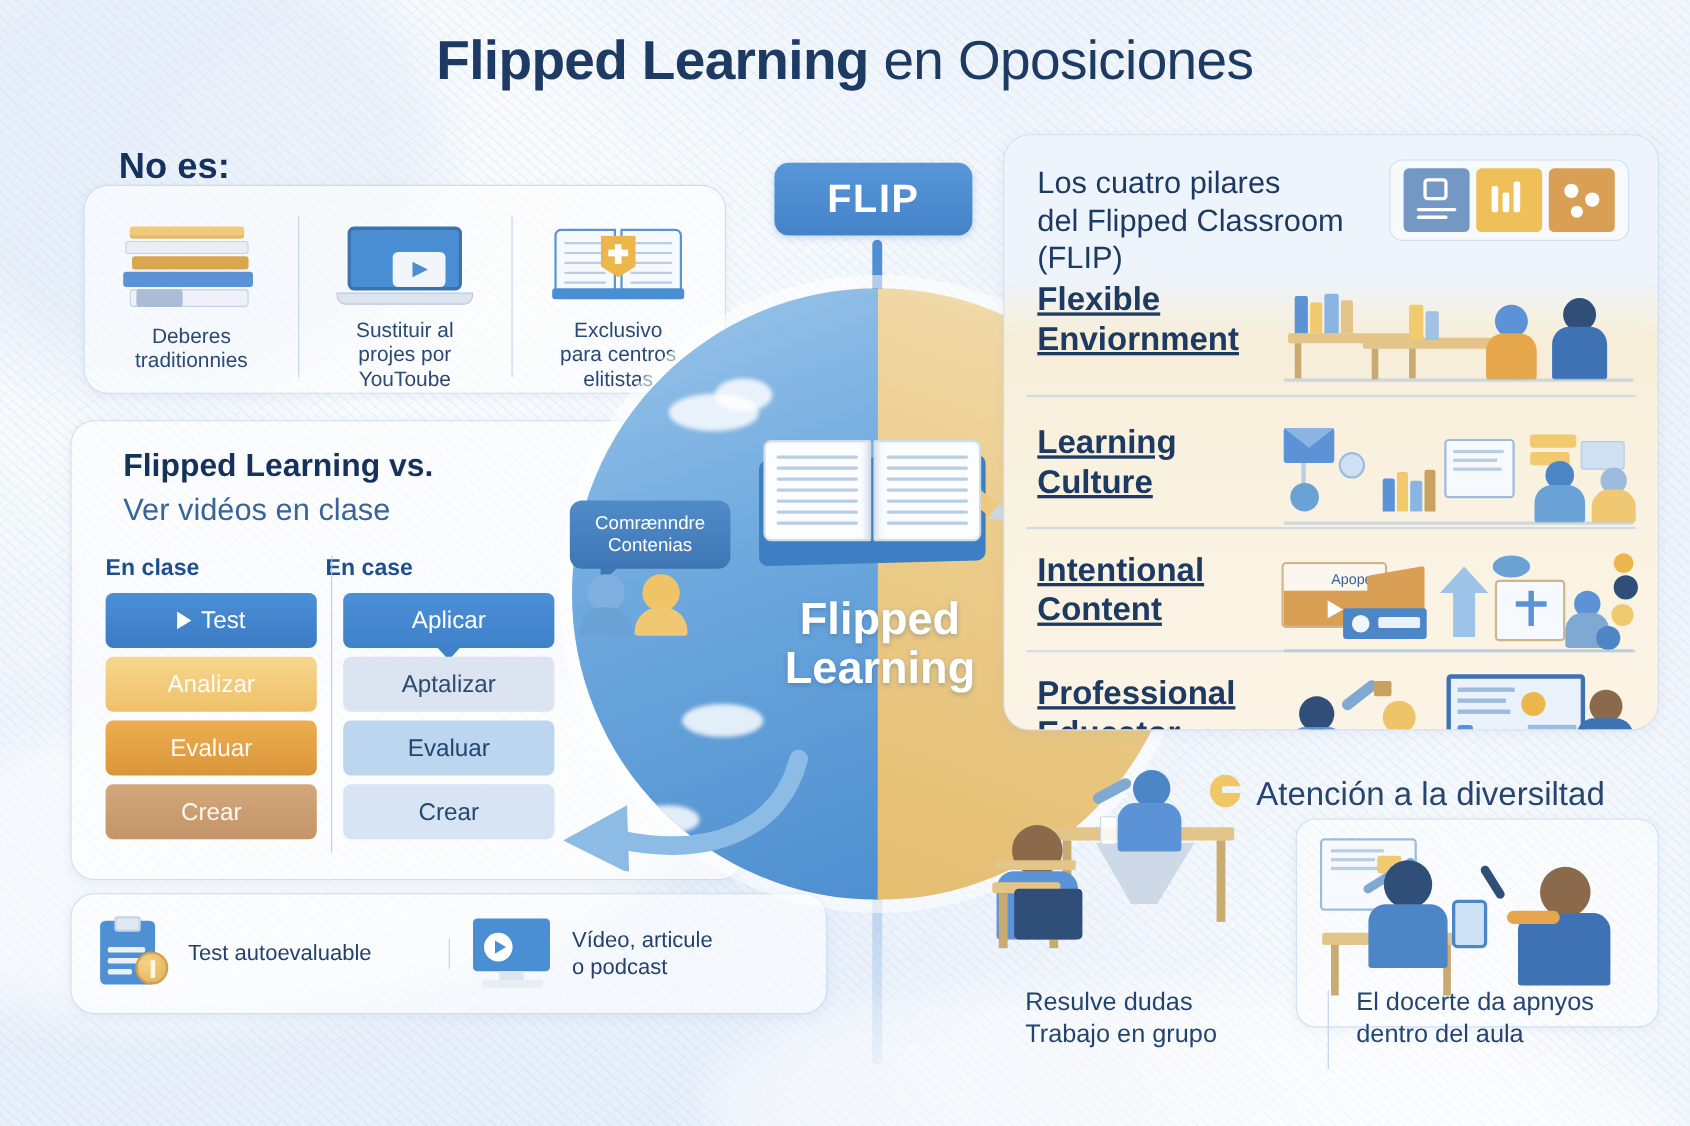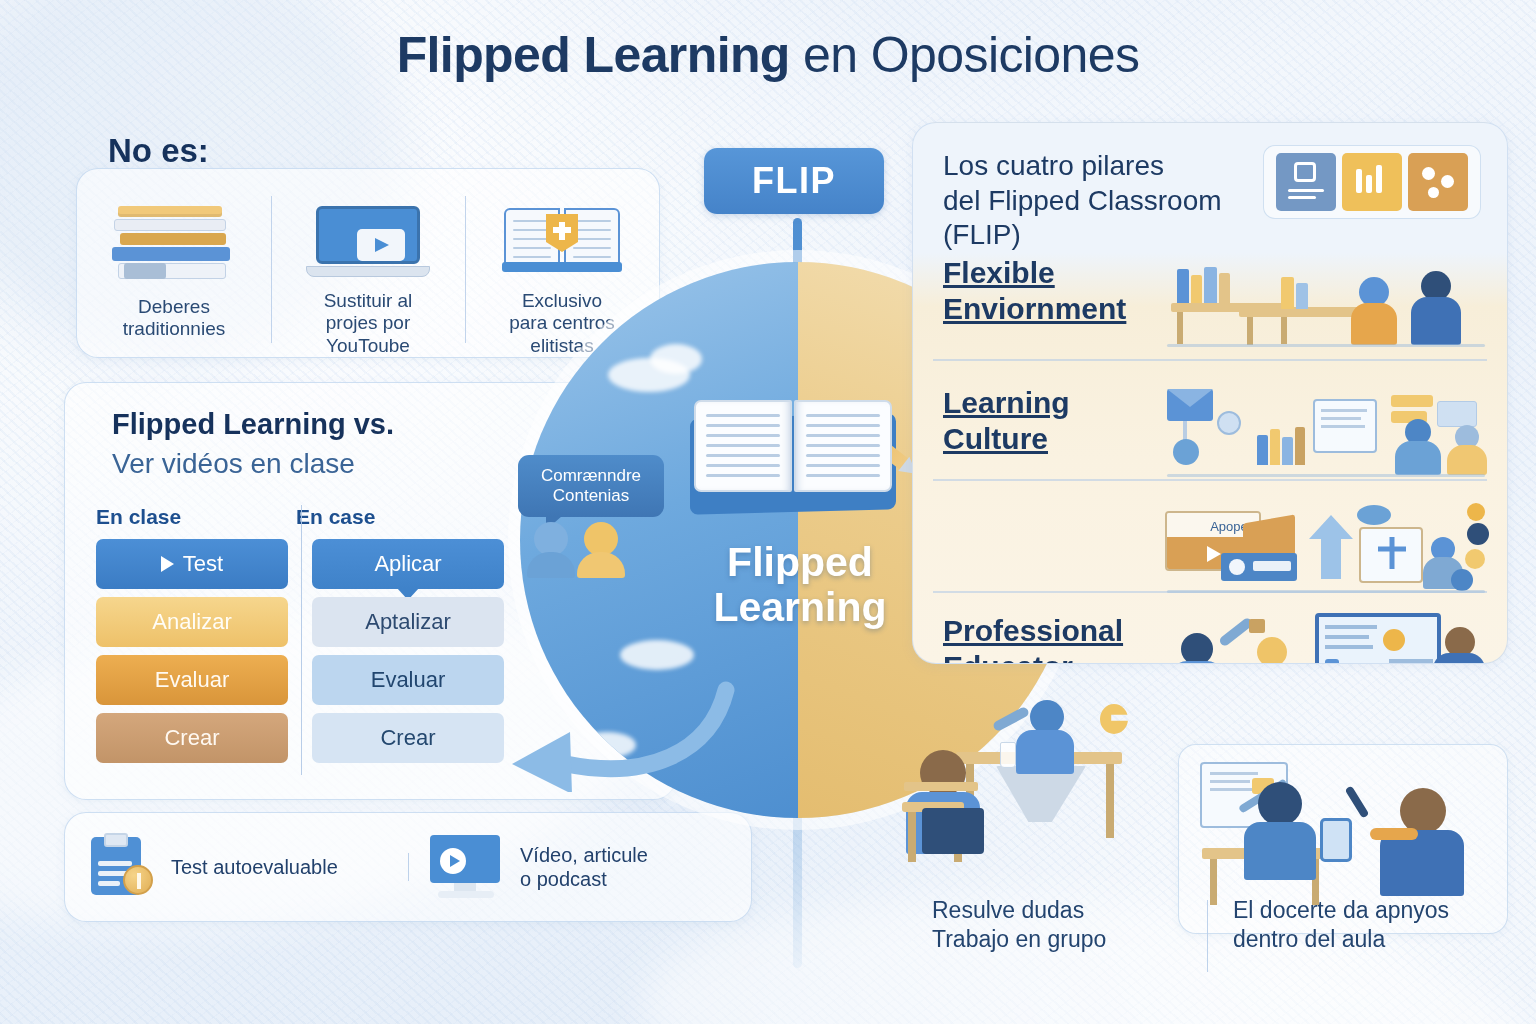--- a/index.html
+++ b/index.html
@@ -587,20 +587,21 @@
         </div>
         <div class="person" style="left:286px;bottom:4px;">
           <div class="hd" style="width:24px;height:24px;background:#9dbcdd;margin-left:8px;"></div>
           <div class="tr" style="width:40px;height:30px;background:#f0c772;"></div>
         </div>
         <div class="shelfline"></div>
       </div>
     </div>
 
     <div class="prow r3">
+      <div class="lbl">Intentional<br>Content</div>
       <div class="art">
         <div class="vidbox" style="left:4px;top:14px;">
           <div class="top">Apope</div>
           <div class="bot"></div>
         </div>
         <div style="position:absolute;left:82px;top:22px;width:52px;height:44px;background:#d9a055;transform:skewY(-10deg);border-radius:3px;"></div>
         <div style="position:absolute;left:60px;top:56px;width:76px;height:28px;background:#4d86c6;border-radius:3px;"></div>
         <div style="position:absolute;left:68px;top:62px;width:16px;height:16px;border-radius:50%;background:#f1f6fc;"></div>
         <div style="position:absolute;left:92px;top:64px;width:38px;height:10px;background:#eaf1f8;border-radius:2px;"></div>
         <svg style="position:absolute;left:146px;top:16px;width:48px;height:70px;" viewBox="0 0 48 70">
@@ -646,20 +647,21 @@
         <div class="person" style="left:272px;bottom:2px;">
           <div class="hd" style="width:30px;height:30px;background:#8a6a4a;margin-left:12px;"></div>
           <div class="tr" style="width:52px;height:52px;background:#3f71b5;"></div>
         </div>
 
       </div>
     </div>
   </div>
 
   <div id="aten-badge"></div>
+  <div id="aten-txt">Atención a la diversiltad</div>
 
   <div id="scene-left">
     <div class="deskt" style="left:56px;top:62px;width:166px;height:12px;"></div>
     <div class="leg" style="left:66px;top:74px;width:8px;height:74px;"></div>
     <div class="leg" style="left:206px;top:74px;width:8px;height:74px;"></div>
     <div class="deskt" style="left:96px;top:76px;width:90px;height:56px;background:#cdd9e6;clip-path:polygon(0 0,100% 0,62% 100%,36% 100%);"></div>
     <div class="person" style="left:6px;bottom:46px;">
       <div class="hd" style="width:46px;height:46px;background:#8a6a4a;margin-left:14px;"></div>
       <div class="tr" style="width:74px;height:62px;background:#5b93d6;"></div>
     </div>

